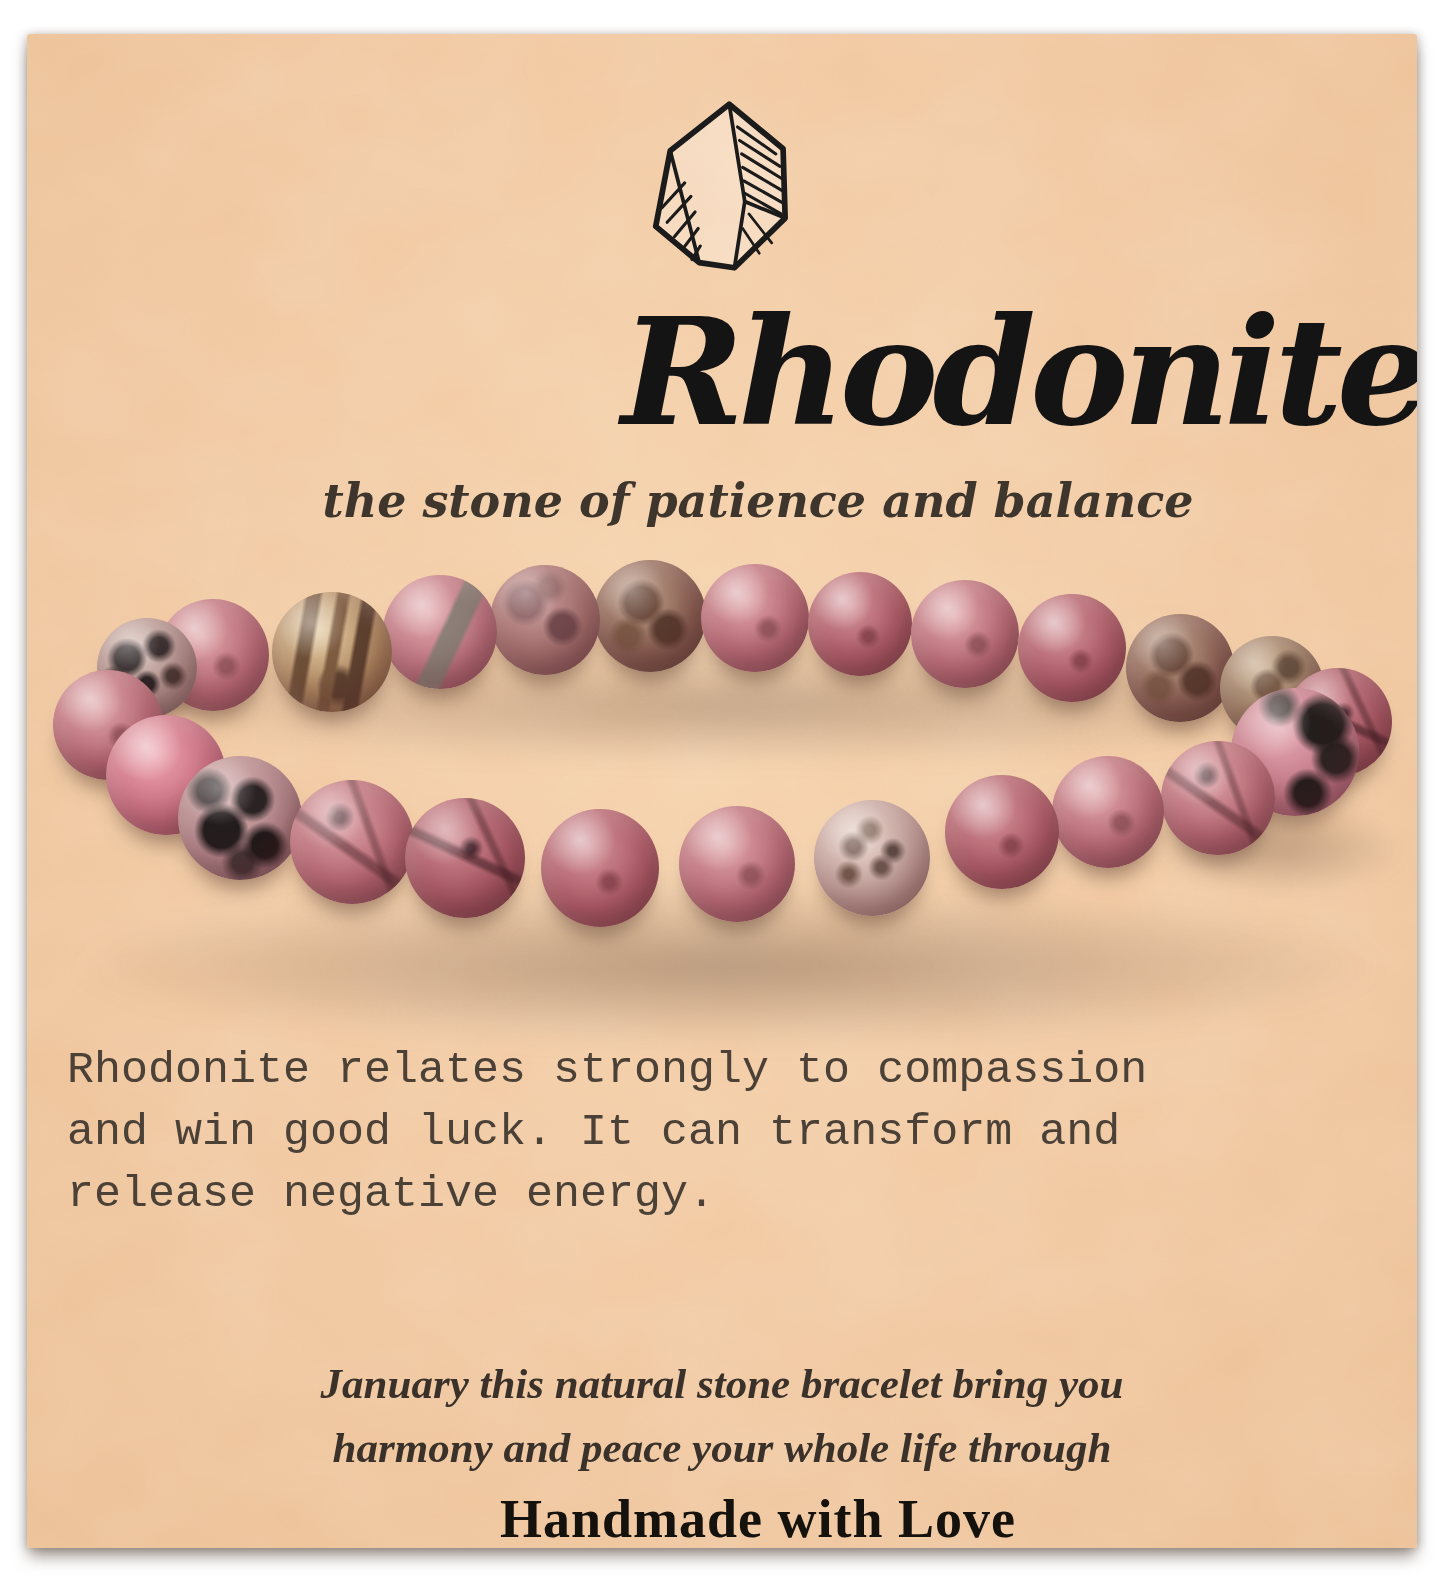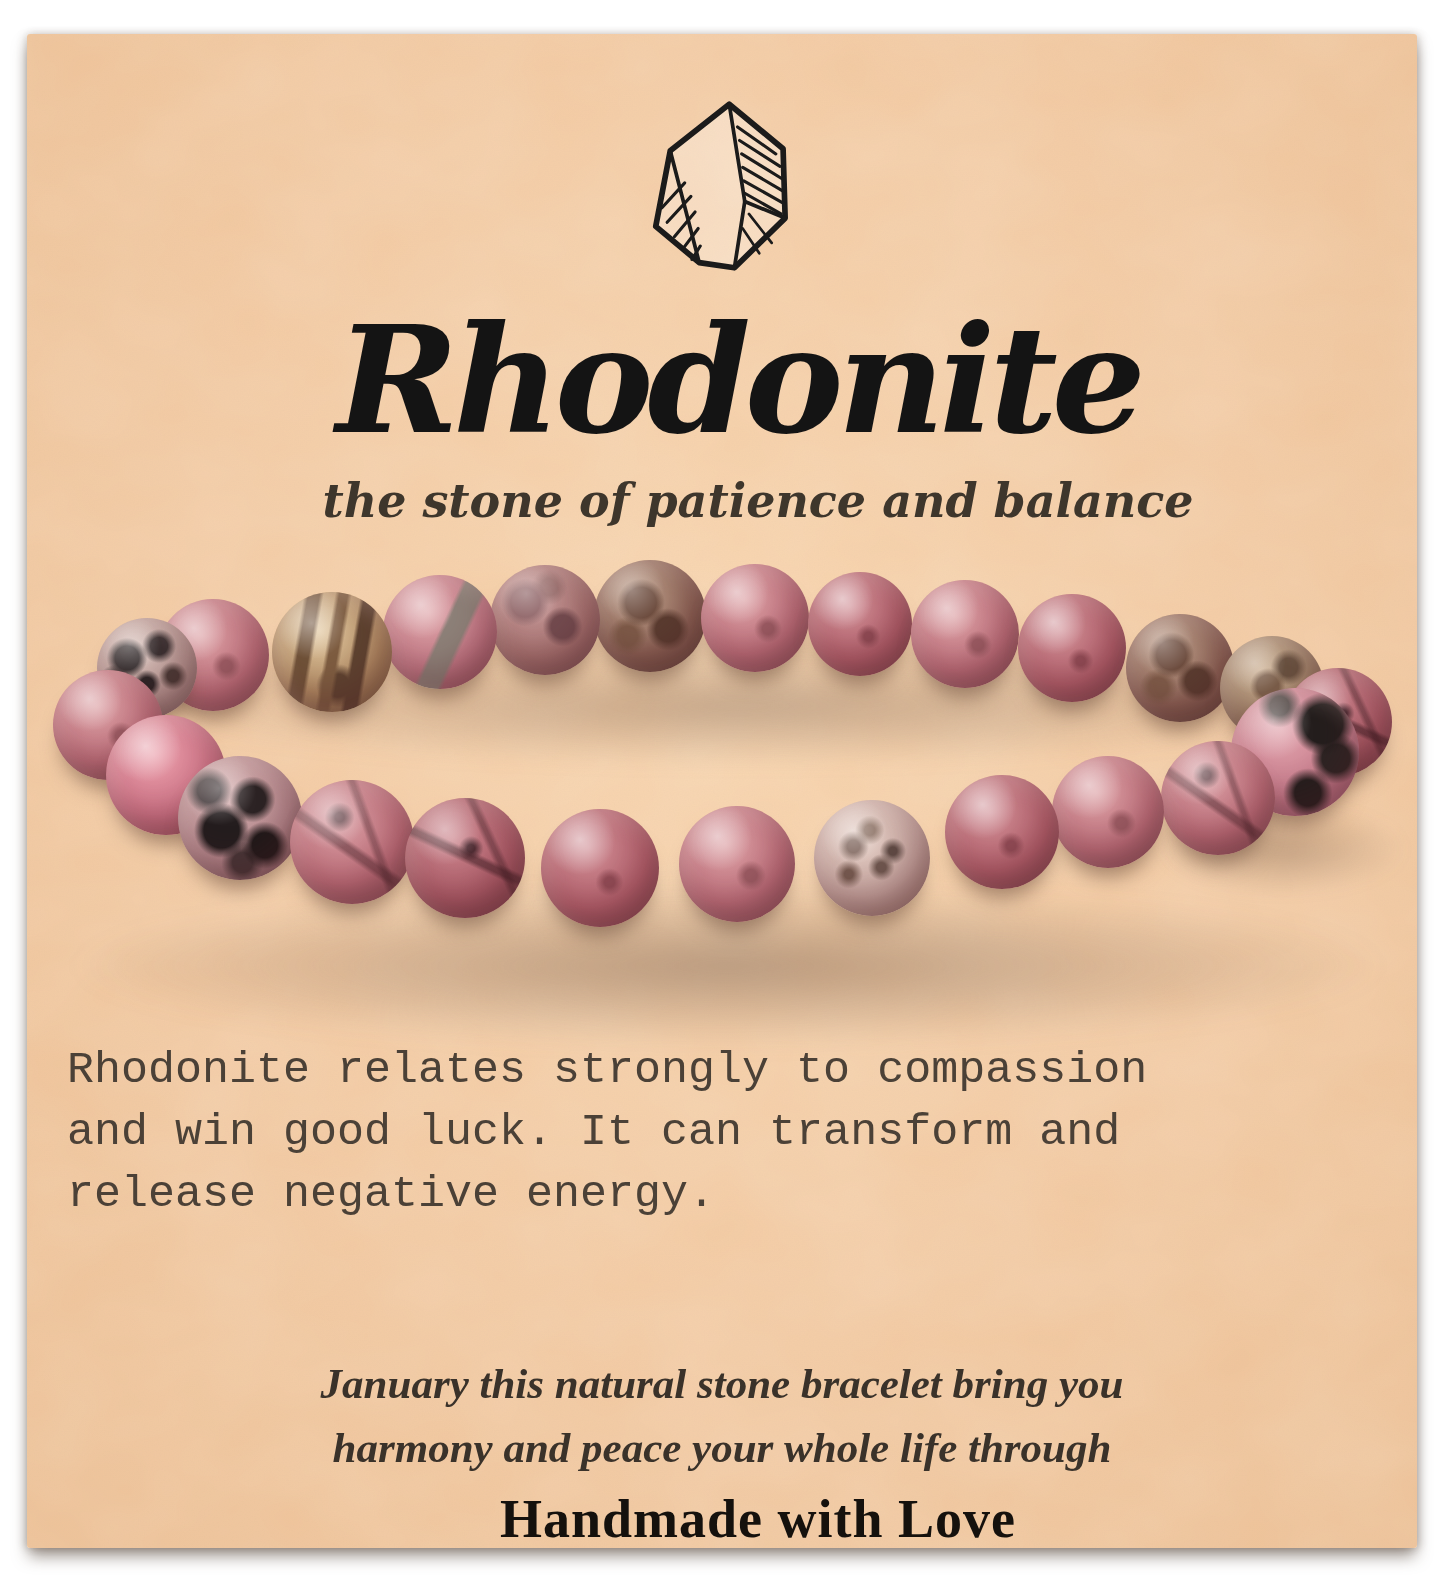--- a/index.html
+++ b/index.html
@@ -10,21 +10,21 @@
   .card{
     position:absolute;left:27px;top:34px;width:1390px;height:1514px;
     background:radial-gradient(ellipse at 50% 42%, var(--paper-light,#f8d4ad) 0%, var(--paper,#f3c9a1) 55%, var(--paper-dark,#edbf93) 100%);
     box-shadow:0 10px 16px -2px rgba(75,58,45,.55), 3px 0 8px rgba(75,58,45,.18), -3px 0 8px rgba(75,58,45,.15);
     border-radius:3px;overflow:hidden;
   }
   .texture{position:absolute;left:0;top:0;width:1390px;height:1514px;pointer-events:none;}
   .logo{position:absolute;left:50%;top:64px;transform:translateX(-50%);width:150px;height:176px;}
   .logo svg{width:100%;height:100%;}
   .title{
-    position:absolute;left:0;top:242px;width:100%;margin:16px;text-align:center;
+    position:absolute;left:0;top:242px;width:100%;margin:8px;text-align:right;
     font-family:"DejaVu Serif", serif;font-style:italic;font-weight:700;
     font-size:148px;line-height:176px;letter-spacing:-6px;color:var(--title-ink,#141414);
   }
   .subtitle{
     position:absolute;left:0;top:440px;width:100%;text-align:center;
     font-family:"DejaVu Serif", serif;font-style:italic;font-weight:700;
     font-size:46px;color:var(--subtitle-ink,#3e362c);padding-left:36px;
   }
   .bracelet{position:absolute;left:0;top:0;width:1390px;height:1514px;pointer-events:none;}
   .shadow{position:absolute;border-radius:50%;}

